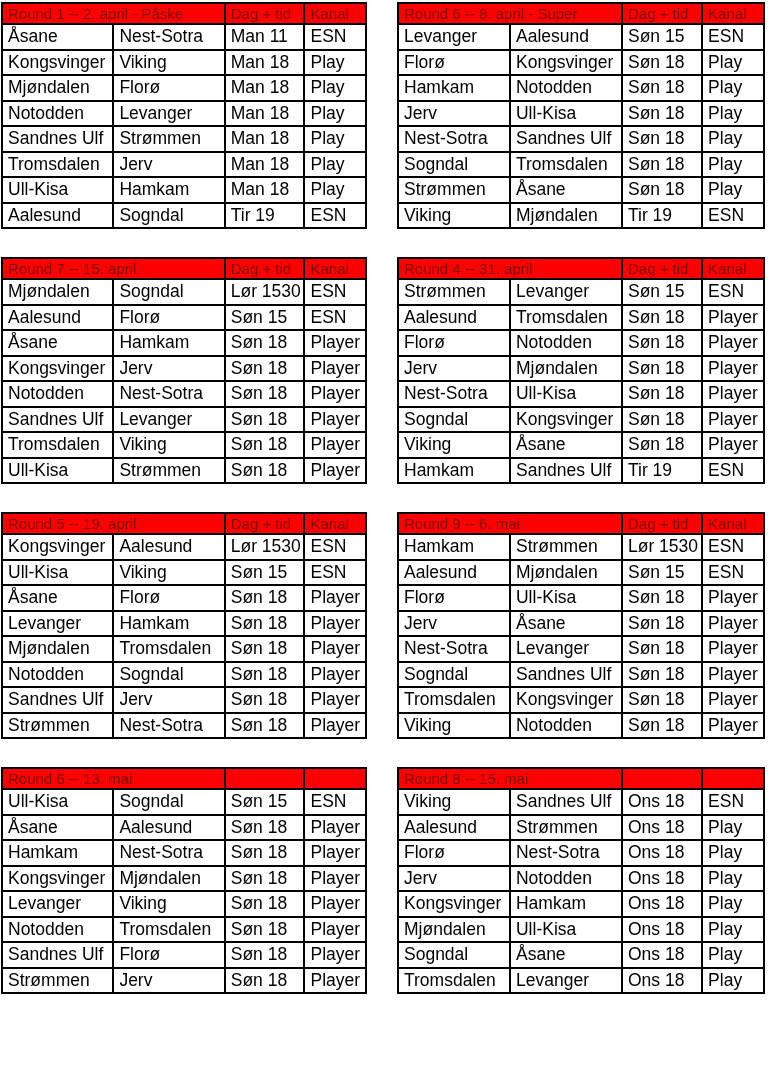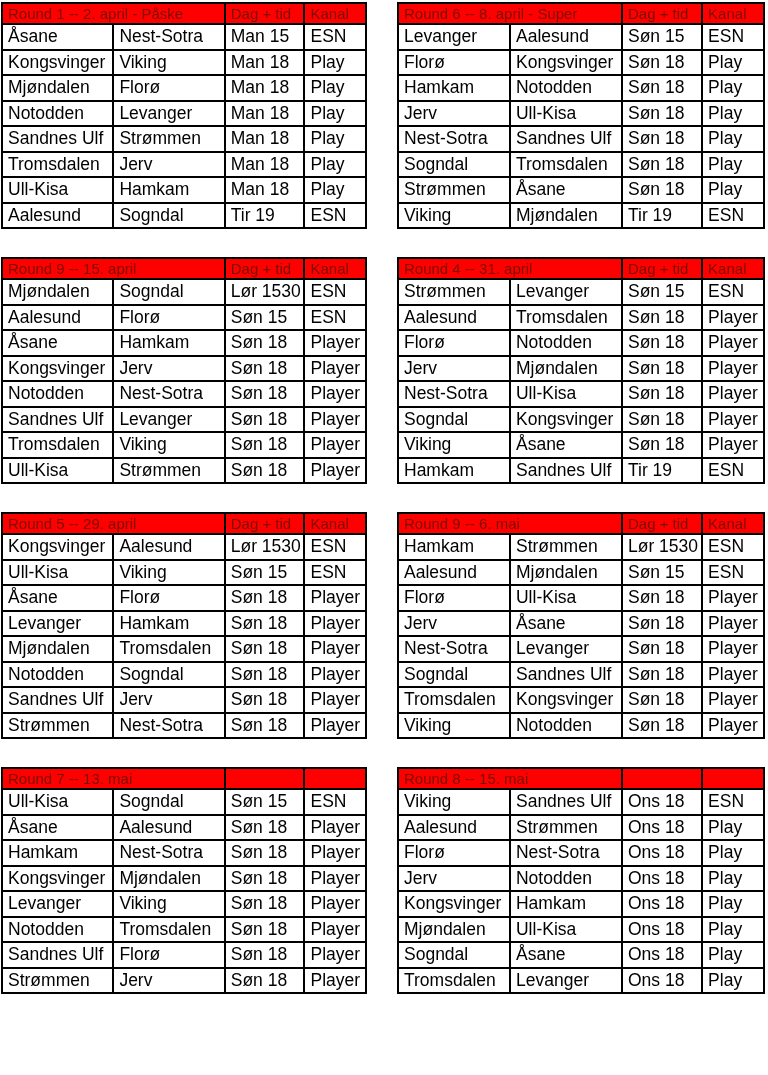--- a/index.html
+++ b/index.html
@@ -76,21 +76,21 @@
       <tr>
         <th colspan="2">Round 1 -- 2. april - Påske</th>
         <th>Dag + tid</th>
         <th>Kanal</th>
       </tr>
     </thead>
     <tbody>
   <tr>
     <td>Åsane</td>
     <td>Nest-Sotra</td>
-    <td>Man 15</td>
+    <td>Man 11</td>
     <td>ESN</td>
   </tr>
 
   <tr>
     <td>Kongsvinger</td>
     <td>Viking</td>
     <td>Man 18</td>
     <td>Play</td>
   </tr>
 
@@ -213,21 +213,21 @@
 
   <table class="fixture-table">
     <colgroup>
       <col class="c-home">
         <col class="c-away">
         <col class="c-time">
         <col class="c-kanal">
     </colgroup>
     <thead>
       <tr>
-        <th colspan="2">Round 9 -- 15. april</th>
+        <th colspan="2">Round 7 -- 15. april</th>
         <th>Dag + tid</th>
         <th>Kanal</th>
       </tr>
     </thead>
     <tbody>
   <tr>
     <td>Mjøndalen</td>
     <td>Sogndal</td>
     <td>Lør 1530</td>
     <td>ESN</td>
@@ -359,21 +359,21 @@
 
   <table class="fixture-table">
     <colgroup>
       <col class="c-home">
         <col class="c-away">
         <col class="c-time">
         <col class="c-kanal">
     </colgroup>
     <thead>
       <tr>
-        <th colspan="2">Round 5 -- 29. april</th>
+        <th colspan="2">Round 5 -- 19. april</th>
         <th>Dag + tid</th>
         <th>Kanal</th>
       </tr>
     </thead>
     <tbody>
   <tr>
     <td>Kongsvinger</td>
     <td>Aalesund</td>
     <td>Lør 1530</td>
     <td>ESN</td>
@@ -505,21 +505,21 @@
 
   <table class="fixture-table">
     <colgroup>
       <col class="c-home">
         <col class="c-away">
         <col class="c-time">
         <col class="c-kanal">
     </colgroup>
     <thead>
       <tr>
-        <th colspan="2">Round 7 -- 13. mai</th>
+        <th colspan="2">Round 6 -- 13. mai</th>
         <th></th>
         <th></th>
       </tr>
     </thead>
     <tbody>
   <tr>
     <td>Ull-Kisa</td>
     <td>Sogndal</td>
     <td>Søn 15</td>
     <td>ESN</td>

